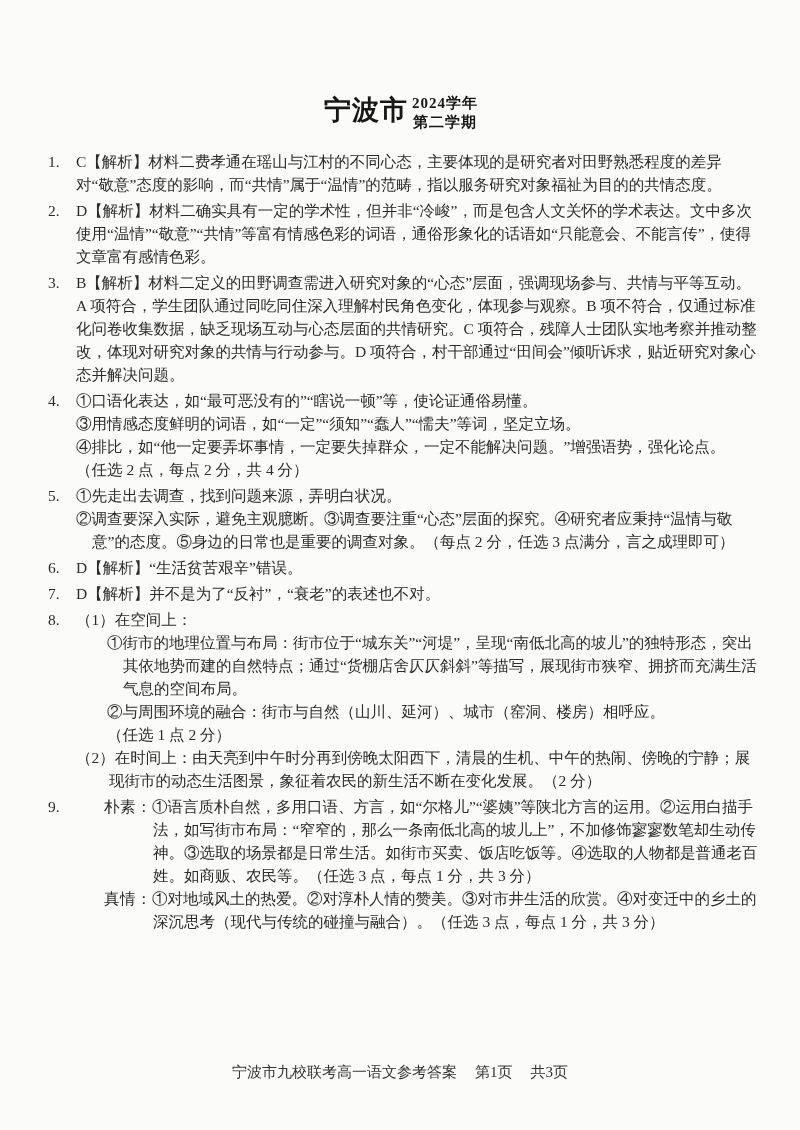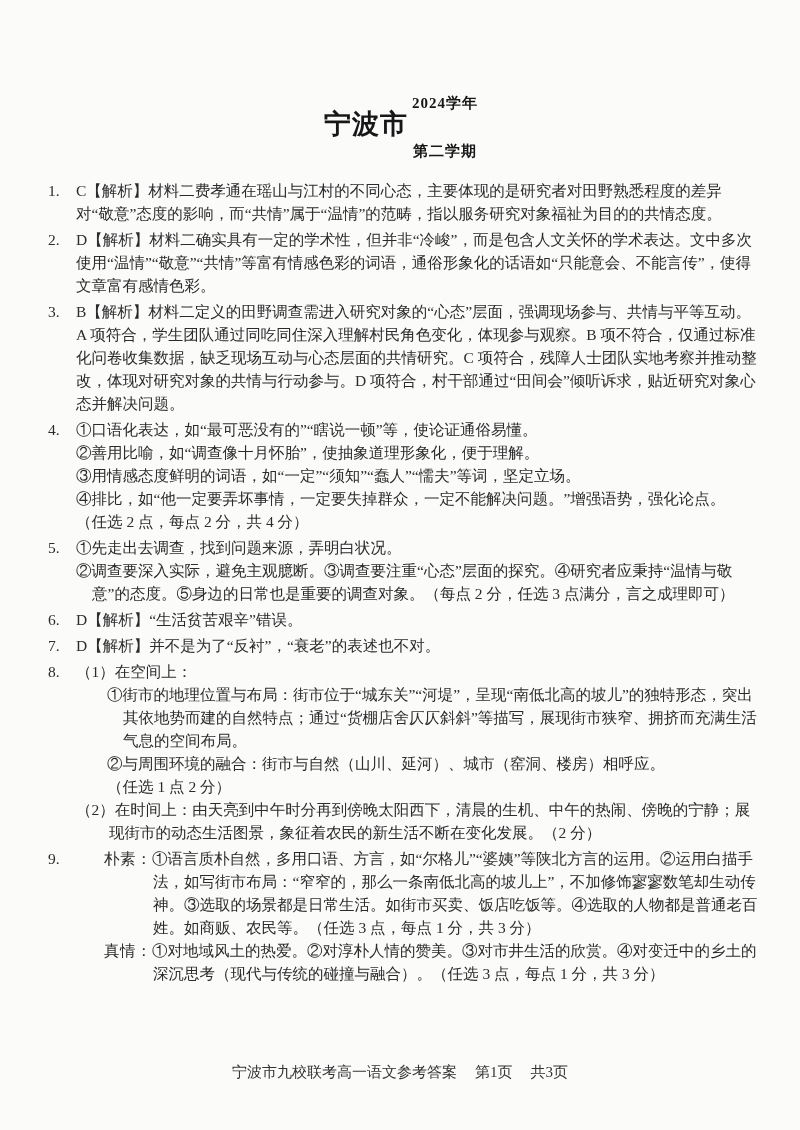--- a/index.html
+++ b/index.html
@@ -20,21 +20,21 @@
   .title{
     display:flex;justify-content:center;align-items:center;
     font-weight:bold;color:#171717;
     margin-bottom:20px;
     letter-spacing:1px;
   }
   .t-main{font-size:27px;line-height:1.1;}
   .t-stack{
     display:inline-flex;flex-direction:column;align-items:center;
     font-size:15px;font-weight:bold;line-height:1.25;
-    margin:0 4px;transform:translateY(2px);gap:29px;
+    margin:0 4px;transform:translateY(2px);
   }
   
   .content{font-size:15.5px;line-height:23px;}
   .item{position:relative;padding-left:28px;margin-bottom:3px;}
   .num{position:absolute;left:0;top:0;}
   .para{margin:0;}
   .hang1{padding-left:16px;text-indent:-16px;}
   .hang2{padding-left:33px;text-indent:-33px;}
   .sub{margin-left:31px;}
   .sub.hang1{padding-left:16px;text-indent:-16px;}
@@ -73,21 +73,20 @@
     </div>
 
     <div class="item">
       <span class="num">3.</span>
       <p class="para">B【解析】材料二定义的田野调查需进入研究对象的“心态”层面，强调现场参与、共情与平等互动。A 项符合，学生团队通过同吃同住深入理解村民角色变化，体现参与观察。B 项不符合，仅通过标准化问卷收集数据，缺乏现场互动与心态层面的共情研究。C 项符合，残障人士团队实地考察并推动整改，体现对研究对象的共情与行动参与。D 项符合，村干部通过“田间会”倾听诉求，贴近研究对象心态并解决问题。</p>
     </div>
 
     <div class="item">
       <span class="num">4.</span>
       <p class="para">①口语化表达，如“最可恶没有的”“瞎说一顿”等，使论证通俗易懂。</p>
-      <p class="para">②善用比喻，如“调查像十月怀胎”，使抽象道理形象化，便于理解。</p>
       <p class="para">③用情感态度鲜明的词语，如“一定”“须知”“蠢人”“懦夫”等词，坚定立场。</p>
       <p class="para">④排比，如“他一定要弄坏事情，一定要失掉群众，一定不能解决问题。”增强语势，强化论点。</p>
       <p class="para">（任选 2 点，每点 2 分，共 4 分）</p>
     </div>
 
     <div class="item">
       <span class="num">5.</span>
       <p class="para">①先走出去调查，找到问题来源，弄明白状况。</p>
       <p class="para hang1">②调查要深入实际，避免主观臆断。③调查要注重“心态”层面的探究。④研究者应秉持“温情与敬意”的态度。⑤身边的日常也是重要的调查对象。（每点 2 分，任选 3 点满分，言之成理即可）</p>
     </div>

